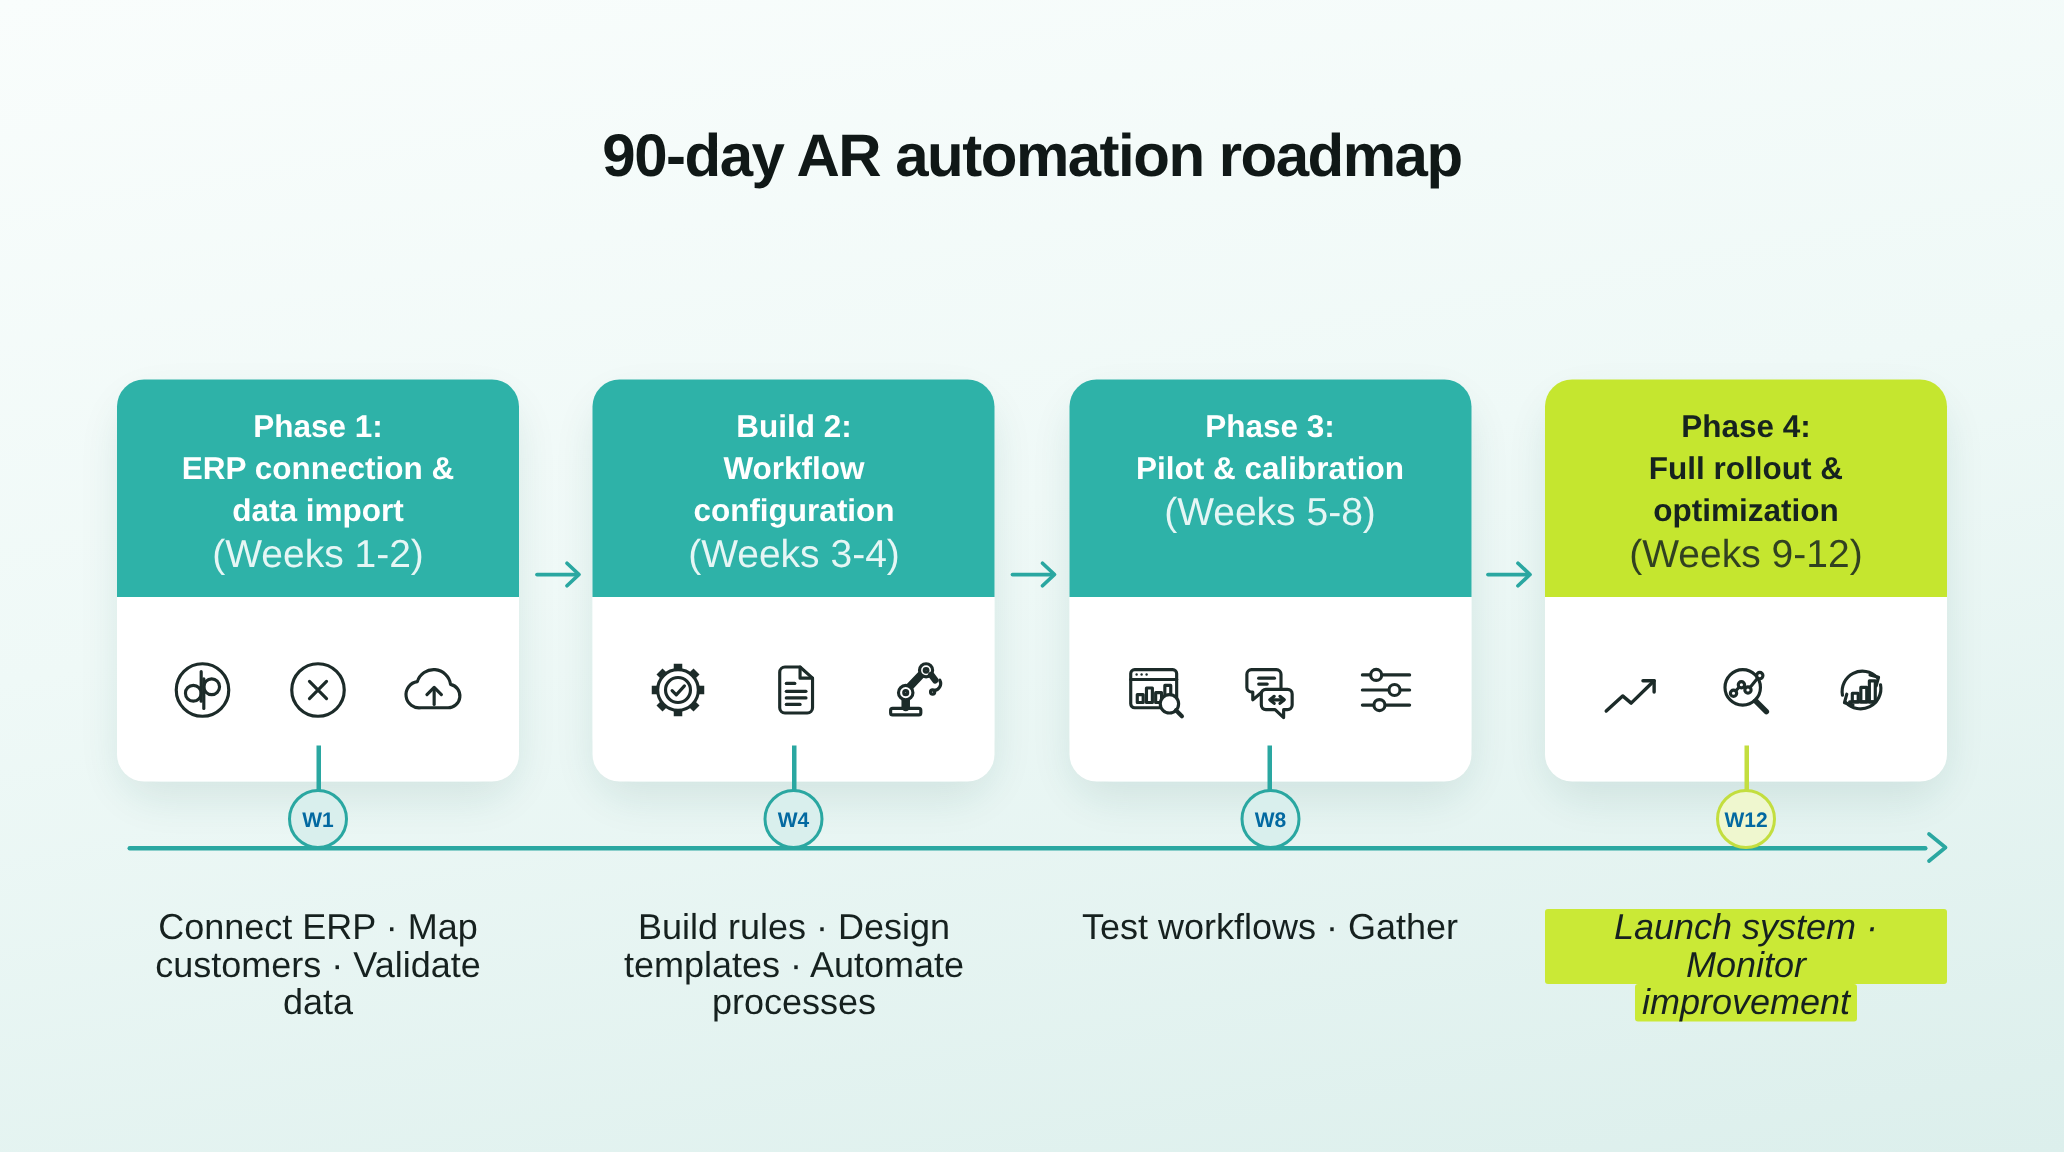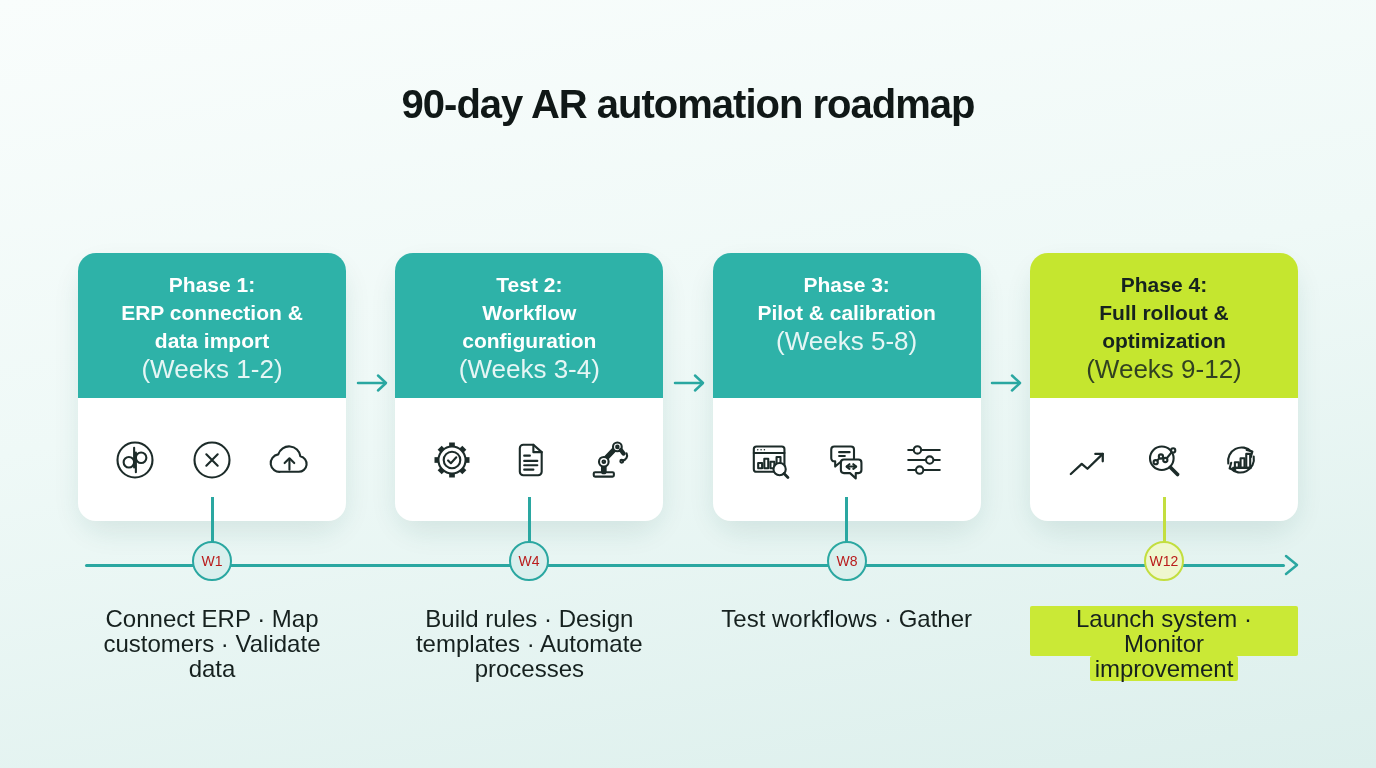--- a/index.html
+++ b/index.html
@@ -26,30 +26,30 @@
     flex:1; background:#ffffff; border-radius:0 0 18px 18px;
     display:flex; align-items:center; justify-content:center; gap:21px;
   }
   .icon svg { display:block; }
   .gap-arrow { position:absolute; top:369px; }
   .timeline-line { position:absolute; left:85px; top:564px; width:1200px; height:2.5px; background:#2aa7a1; border-radius:2px; }
   .timeline-head { position:absolute; left:1282px; top:553px; }
   .connector { position:absolute; top:497px; width:2.5px; height:48px; background:#2aa7a1; }
   .connector.lime { background:#c3de3f; }
   .milestone {
-    position:absolute; top:541px; width:40px; height:40px; box-sizing:border-box;
+    position:absolute; top:526px; width:40px; height:40px; box-sizing:border-box;
     border-radius:50%; background:#d9efed; border:2px solid #2aa7a1;
     display:flex; align-items:center; justify-content:center;
-    font-size:14px; font-weight:400; color:#b91c1c;
+    font-size:14px; font-weight:700; color:#0369a1;
   }
   .milestone.lime { background:#eff7cf; border-color:#c3de3f; }
   .summaries { position:absolute; left:78px; top:606px; width:1220px; display:flex; justify-content:space-between; }
   .summary { width:268px; text-align:center; font-size:24px; line-height:25px; color:#16211f; }
   .sline { display:block; }
-  .summary.highlight .mark { display:inline-block; background:#cae936; padding:0 5px; border-radius:2px; }
+  .summary.highlight .mark { display:inline-block; background:#cae936; padding:0 5px; border-radius:2px;font-style:italic; }
 </style>
 </head>
 <body>
 
 <div class="stage">
 
   <div class="title">90-day AR automation roadmap</div>
 
   <div class="cards">
 
@@ -81,21 +81,21 @@
             <path d="M22.5 45.5 h20.5 a9 9 0 0 0 2 -17.8 a13 13 0 0 0 -25.3 -2.1 A10 10 0 0 0 22.5 45.5 Z"></path>
             <line x1="32.5" y1="43" x2="32.5" y2="31"></line>
             <path d="M27 35.5 L32.5 30 L38 35.5"></path>
           </svg>
         </span>
       </div>
     </div>
 
     <div class="card">
       <div class="card-header">
-        <span class="hline">Test 2:</span>
+        <span class="hline">Build 2:</span>
         <span class="hline">Workflow</span>
         <span class="hline">configuration</span>
         <span class="hweeks">(Weeks 3-4)</span>
       </div>
       <div class="card-body">
         <span class="icon">
           <svg width="56" height="56" viewBox="0 0 64 64" fill="none" stroke="#1c2b29" stroke-width="2.4" stroke-linecap="round" stroke-linejoin="round">
             <g stroke-width="6.5" stroke-linecap="butt">
               <line x1="47" y1="32" x2="52" y2="32"></line>
                 <line x1="42.6" y1="42.6" x2="46.1" y2="46.1"></line>

